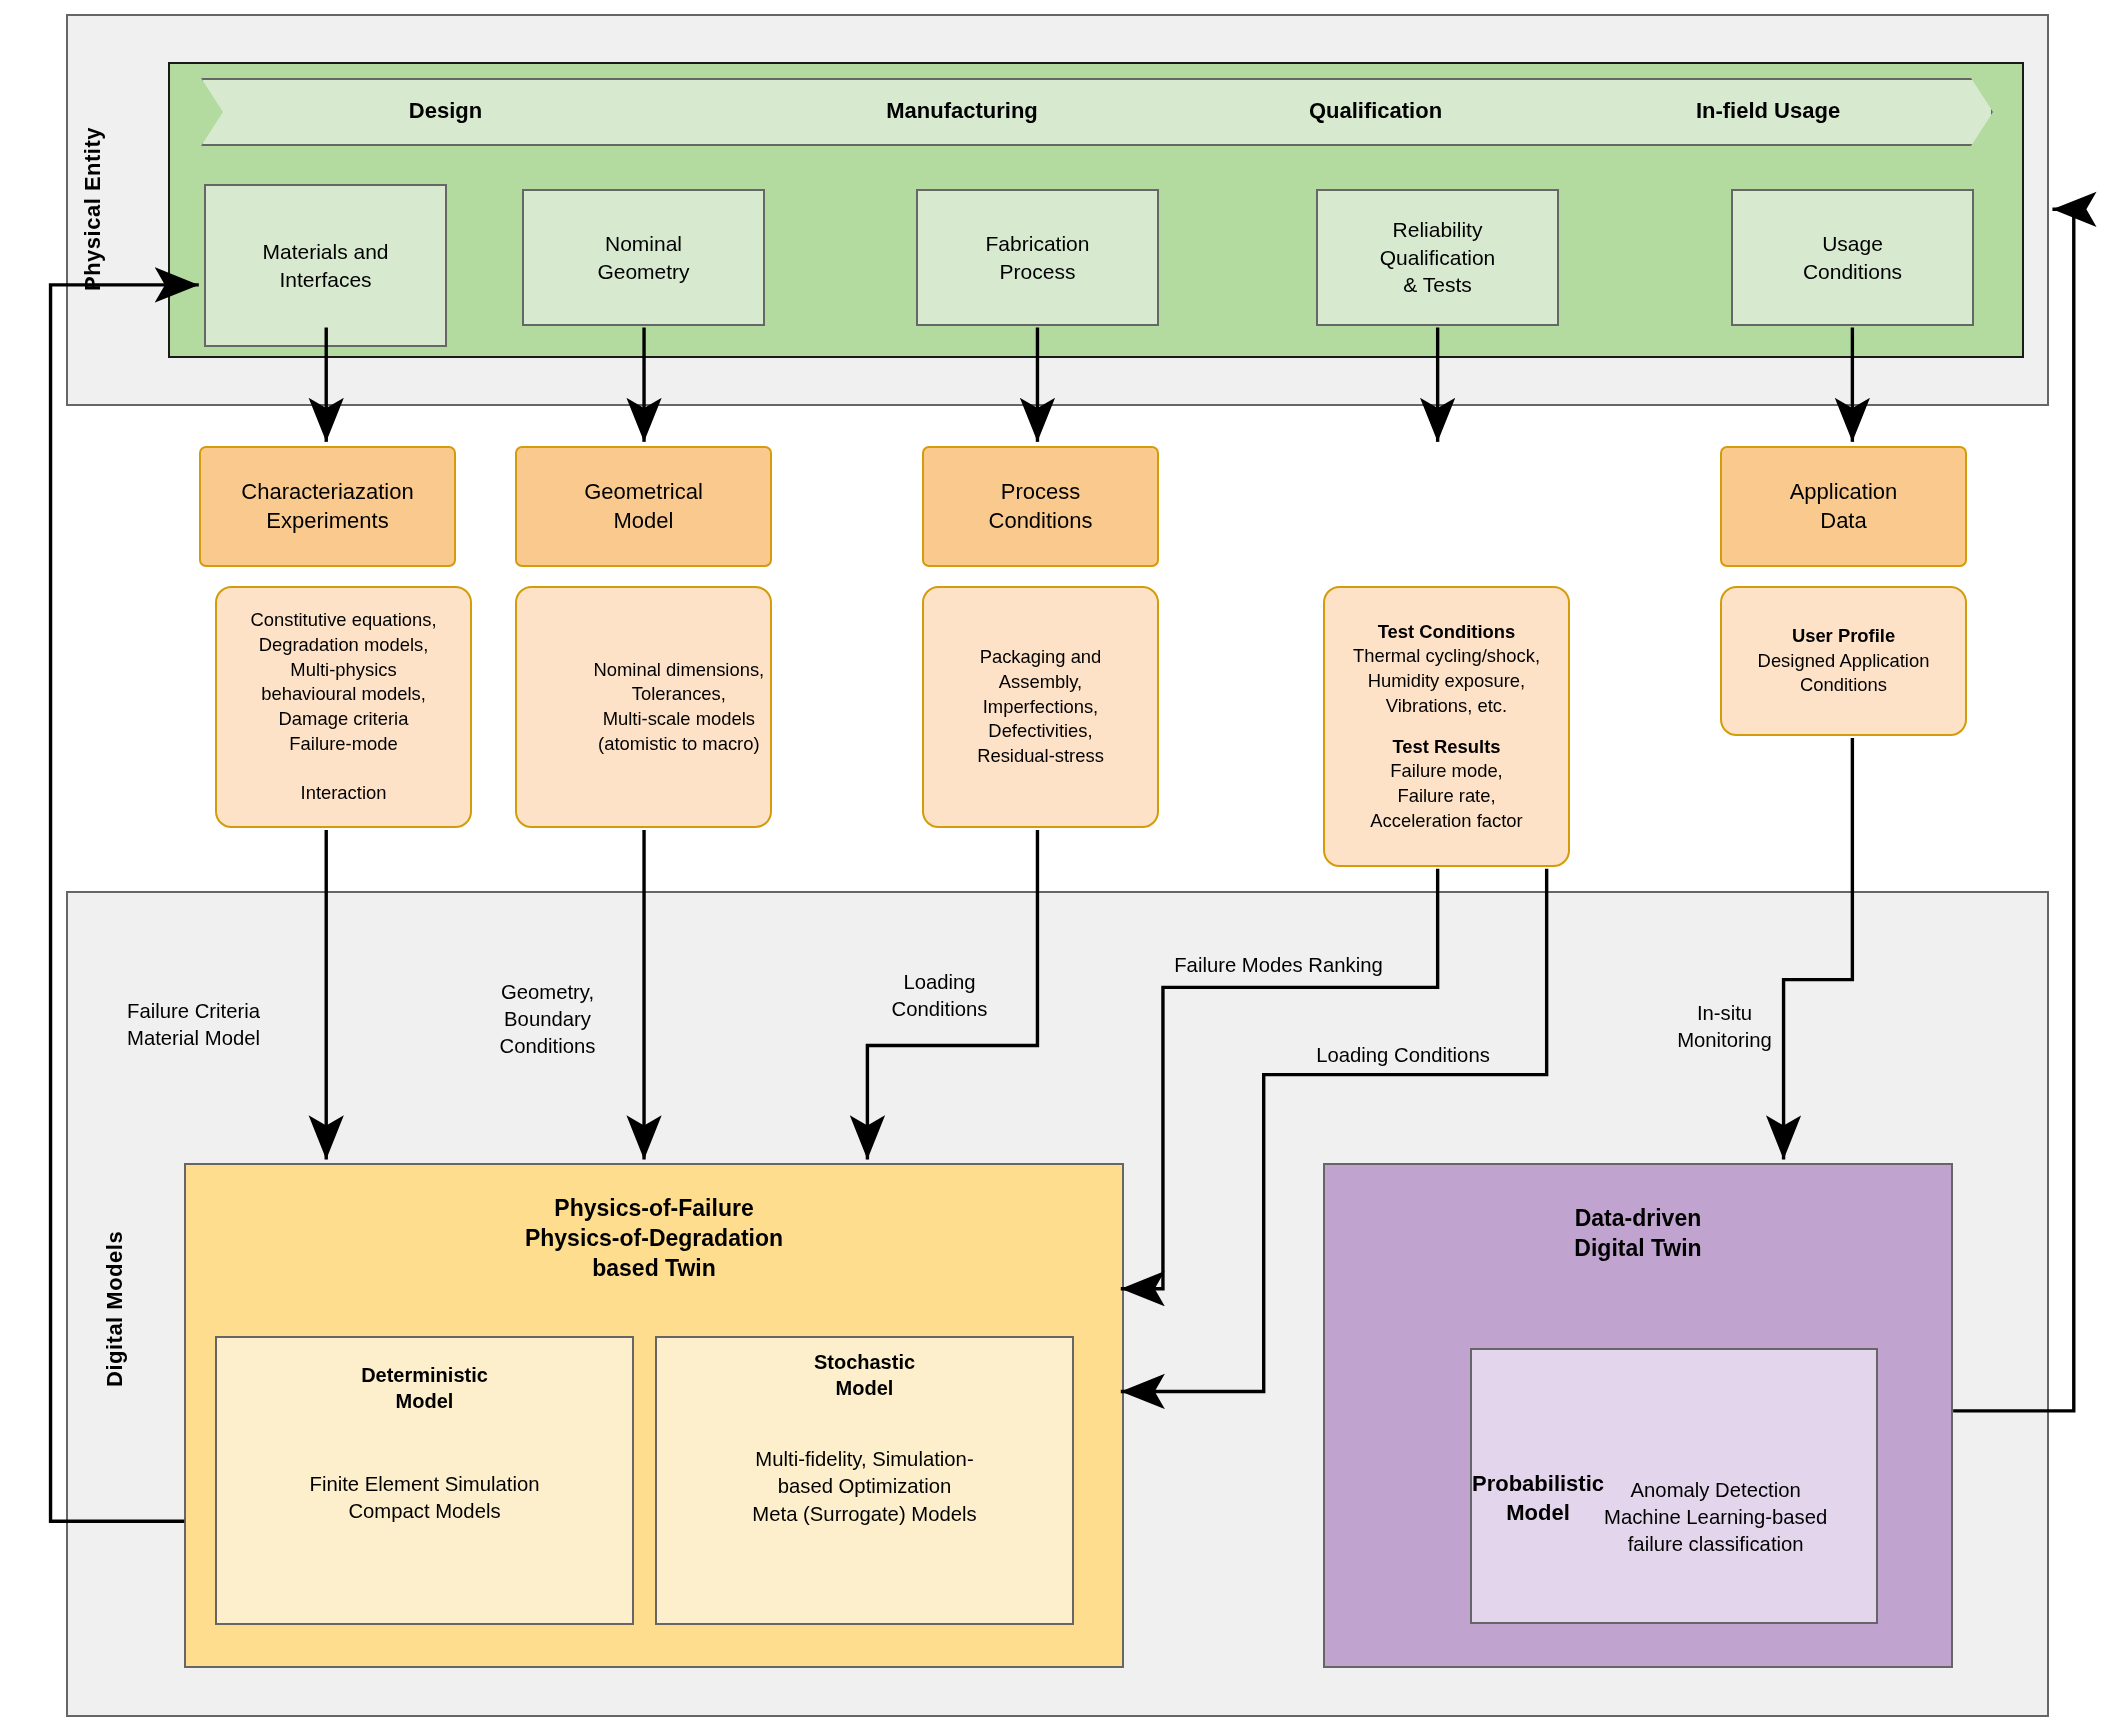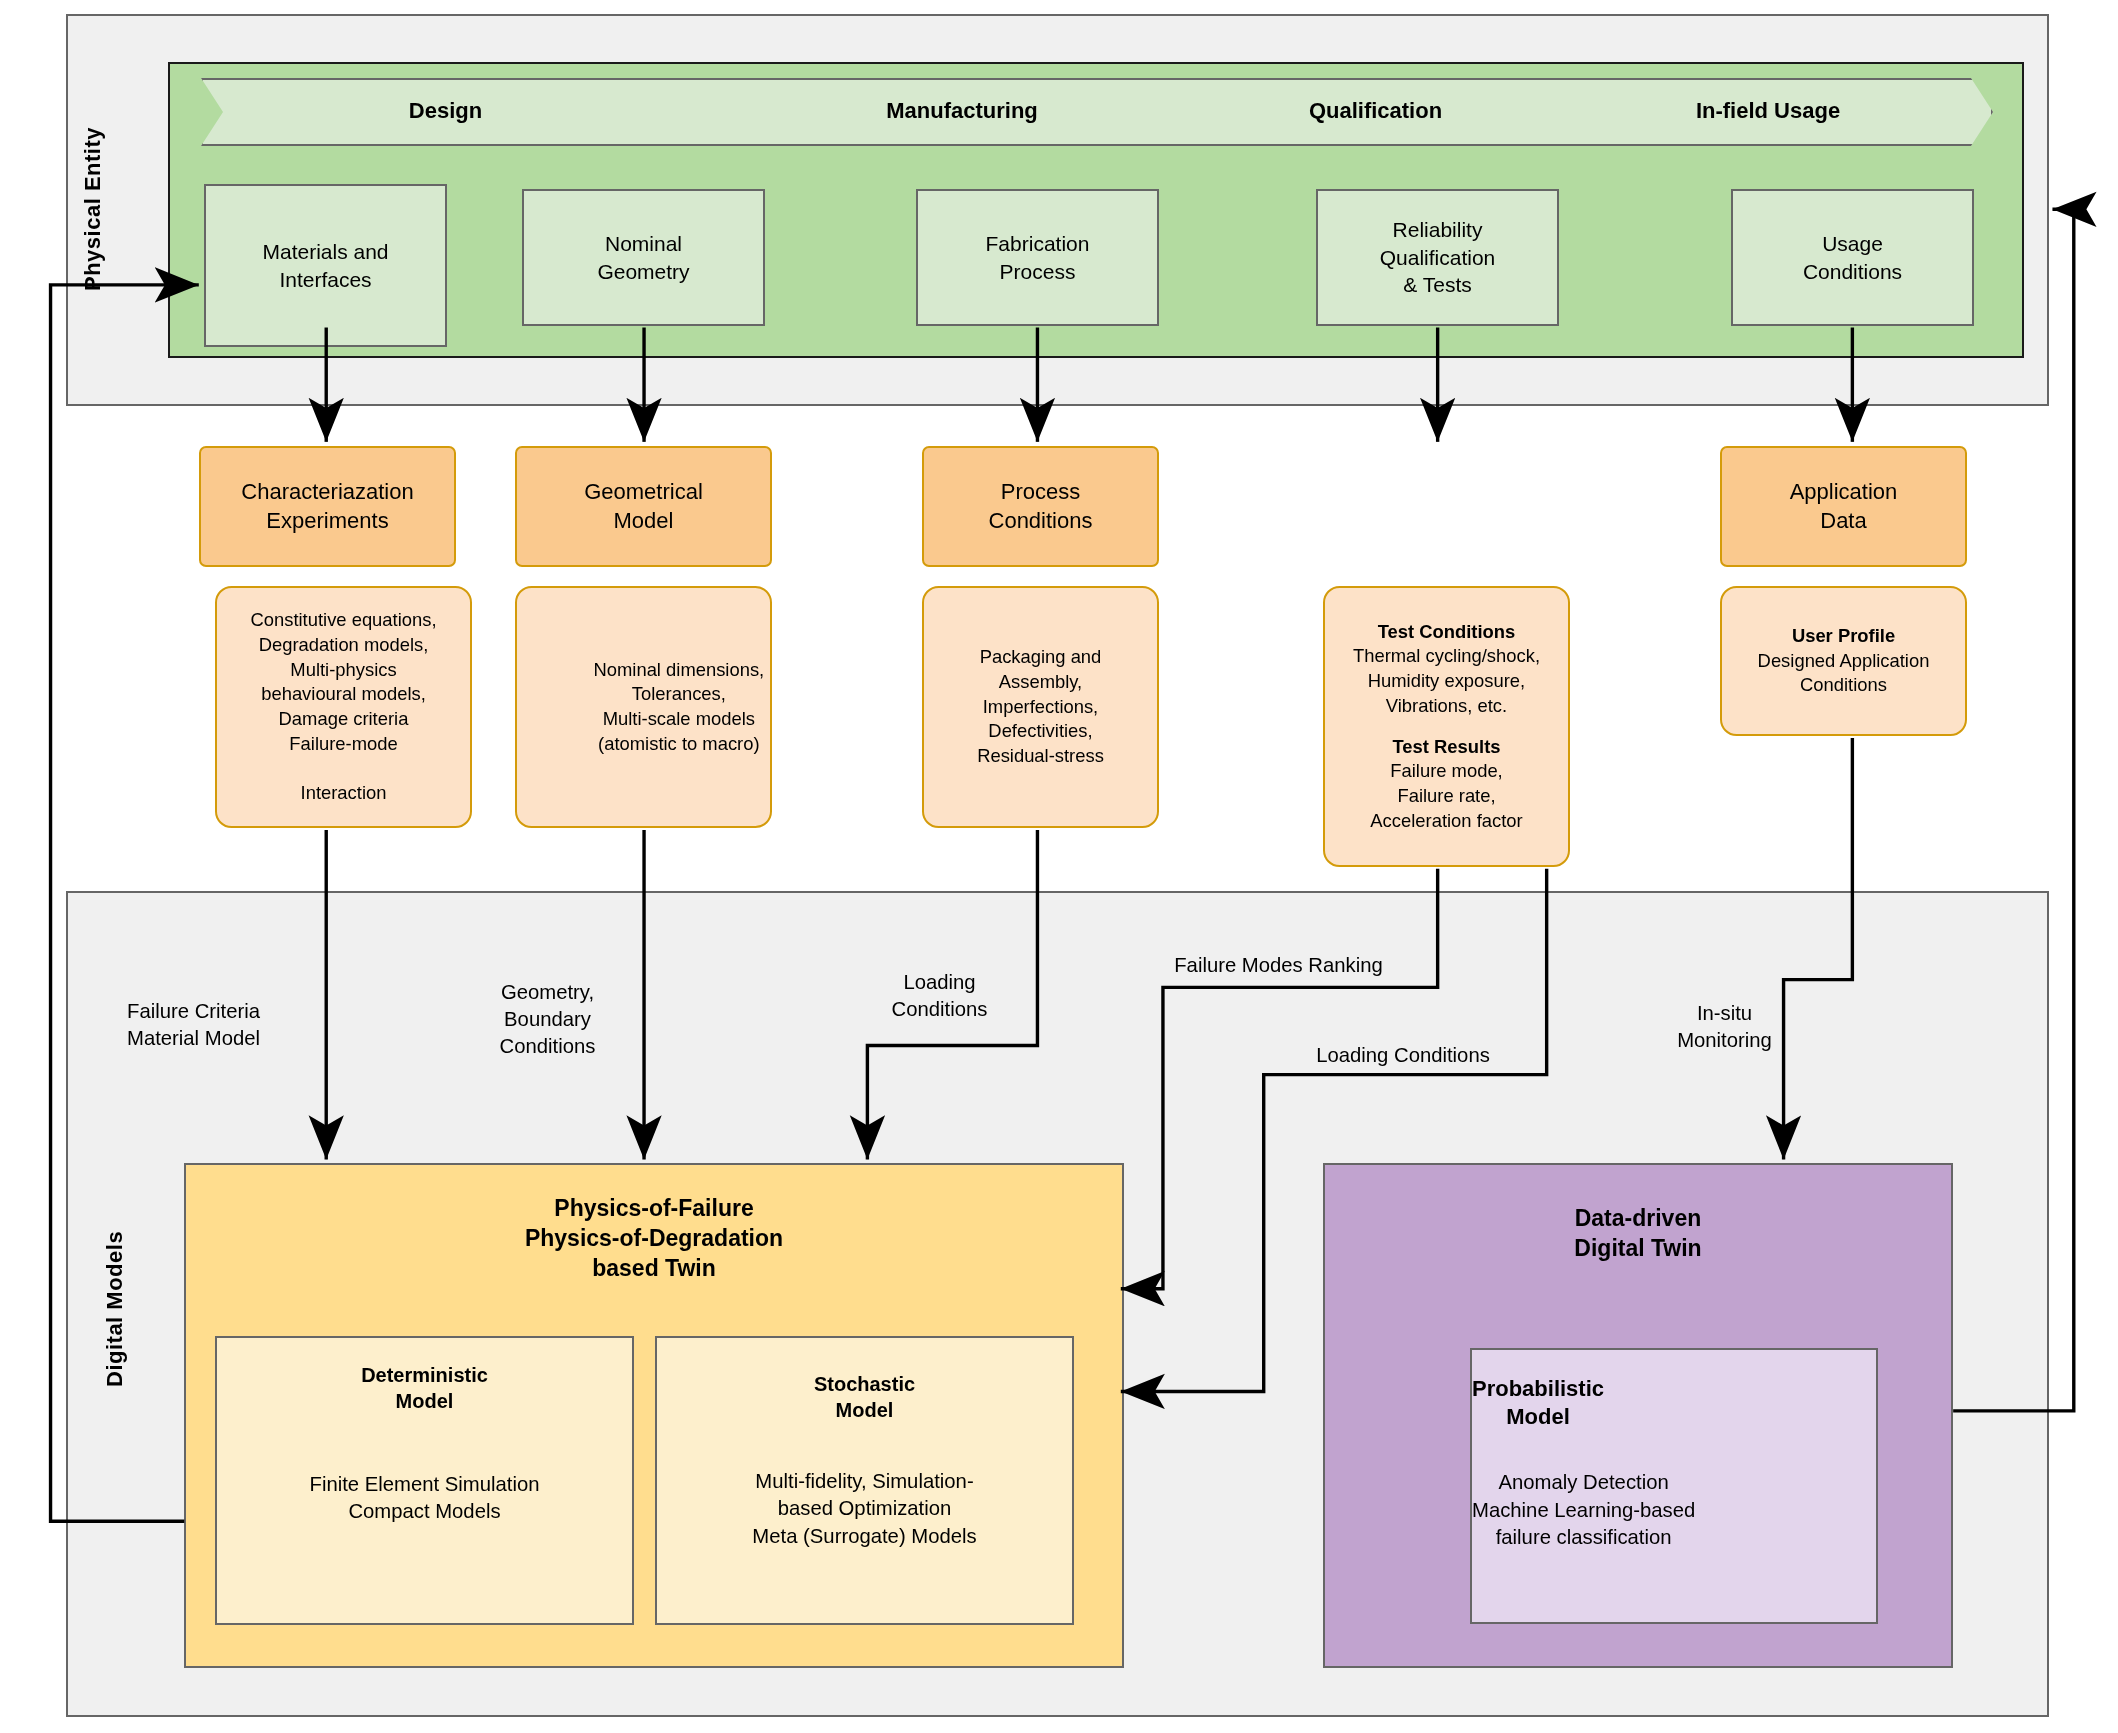--- a/index.html
+++ b/index.html
@@ -67,21 +67,21 @@
   .yellow-sub .bd{font-size:20.3px;line-height:1.34;}
 
   
   .purple-box{background:#c1a3cf;border:2.9px solid #666666;}
   .purple-title{
     position:absolute;left:0;right:0;text-align:center;
     font-weight:bold;font-size:23px;line-height:1.3;color:#000;
   }
   .purple-sub{
     background:#e3d5ec;border:2.9px solid #666666;
-    display:flex;flex-direction:column;align-items:flex-start;
+    display:flex;flex-direction:row;align-items:center;
     text-align:center;color:#000;
   }
   .purple-sub .hd{font-weight:bold;font-size:22px;line-height:1.28;}
   .purple-sub .bd{font-size:20.3px;line-height:1.34;}
 
   
   .edge-label{
     position:absolute;font-size:20.3px;line-height:1.32;color:#000;
     text-align:center;white-space:pre-line;
   }
@@ -213,21 +213,21 @@
 Physics-of-Degradation
 based Twin</div>
 
   <div class="abs yellow-sub" style="left:215px;top:1336px;width:419px;height:289px;padding-top:25px;">
     <span class="hd" style="white-space:pre-line">Deterministic
 Model</span>
     <span class="bd" style="white-space:pre-line;margin-top:57px">Finite Element Simulation
 Compact Models</span>
   </div>
 
-  <div class="abs yellow-sub" style="left:655px;top:1336px;width:419px;height:289px;padding-top:34px;">
+  <div class="abs yellow-sub" style="left:655px;top:1336px;width:419px;height:289px;padding-top:12px;">
     <span class="hd" style="white-space:pre-line">Stochastic
 Model</span>
     <span class="bd" style="white-space:pre-line;margin-top:45px">Multi-fidelity, Simulation-
 based Optimization
 Meta (Surrogate) Models</span>
   </div>
 
   <div class="abs purple-box" style="left:1323px;top:1163px;width:630px;height:505px;"></div>
 
   <div class="purple-title" style="left:1323px;top:1204px;width:630px;white-space:pre-line;">Data-driven

